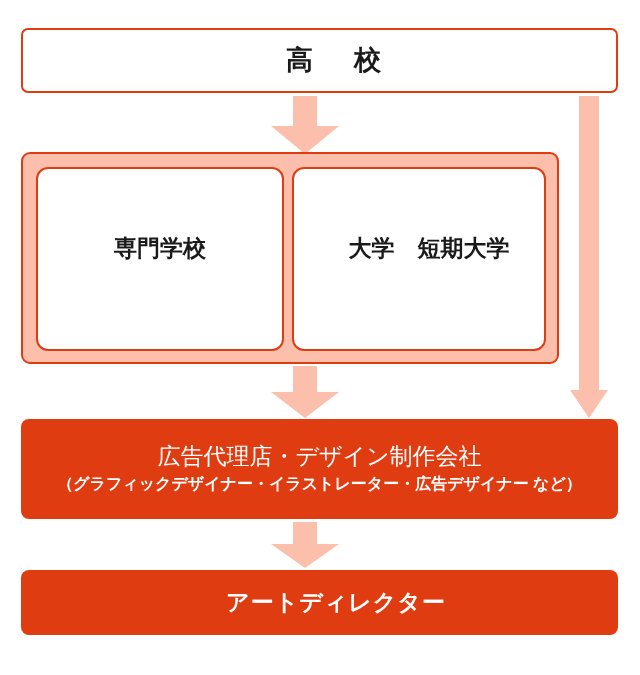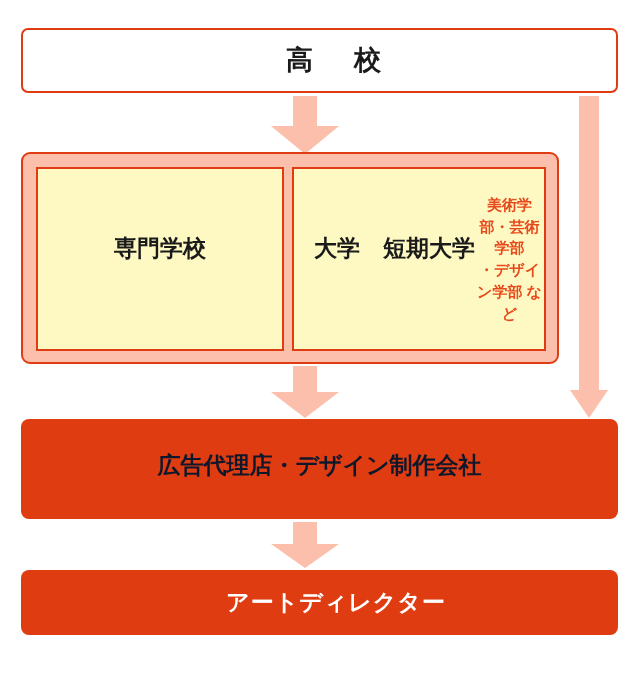--- a/index.html
+++ b/index.html
@@ -61,23 +61,23 @@
     background: #fbbfab;
     border: 2px solid #e03c12;
     border-radius: 9px;
     box-sizing: border-box;
   }
   .school-card {
     position: absolute;
     box-sizing: border-box;
     top: 13px;
     height: 184px;
-    background: #fef9c3;
+    background: #ffffff;
     border: 2px solid #e03c12;
-    border-radius: 0;
+    border-radius: 12px;
     display: flex;
     align-items: center;
     justify-content: center;
     text-align: center;
   }
   .school-card.left  { left: 13px;  width: 248px; }
   .school-card.right { left: 269px; width: 254px; padding-left: 20px; }
 
   .school-title {
     font-size: 23px;
@@ -101,22 +101,22 @@
     top: 419px;
     width: 597px;
     height: 100px;
     background: #e03c12;
     border-radius: 8px;
     padding: 0 10px;
     box-sizing: border-box;
   }
   .agency-title {
     font-size: 23px;
-    font-weight: bold;
-    color: #0f172a;
+    font-weight: normal;
+    color: #ffffff;
     line-height: 1.1;
     margin-bottom: 6px;
   }
   .agency-sub {
     font-size: 16px;
     font-weight: bold;
     color: #ffffff;
     line-height: 1.15;
   }
 
@@ -165,40 +165,39 @@
   </div>
 
   <div class="box schools-group">
 
     <div class="school-card left">
       <div class="school-title">専門学校</div>
     </div>
 
     <div class="school-card right">
       <div class="school-title">大学　短期大学</div>
-      <div class="school-sub">美術学部・芸術学部
-・デザイン学部 など</div>
     </div>
 
   </div>
 
   <div class="arrow arrow-schools-to-agency">
     <svg width="68" height="52" viewBox="0 0 68 52" aria-hidden="true">
       <polygon points="22,0 46,0 46,26 68,26 34,52 0,26 22,26" fill="#fbbfab"></polygon>
     </svg>
   </div>
 
   <div class="arrow arrow-bypass">
     <svg width="38" height="322" viewBox="0 0 38 322" aria-hidden="true">
       <polygon points="9,0 29,0 29,294 38,294 19,322 0,294 9,294" fill="#fbbfab"></polygon>
     </svg>
   </div>
 
   <div class="box agency-box">
     <div class="agency-title">広告代理店・デザイン制作会社</div>
+    <div class="agency-sub">（グラフィックデザイナー・イラストレーター・広告デザイナー など）</div>
   </div>
 
   <div class="arrow arrow-agency-to-dir">
     <svg width="68" height="46" viewBox="0 0 68 46" aria-hidden="true">
       <polygon points="22,0 46,0 46,22 68,22 34,46 0,22 22,22" fill="#fbbfab"></polygon>
     </svg>
   </div>
 
   <div class="box director-box">
     <div class="director-label">アートディレクター</div>

